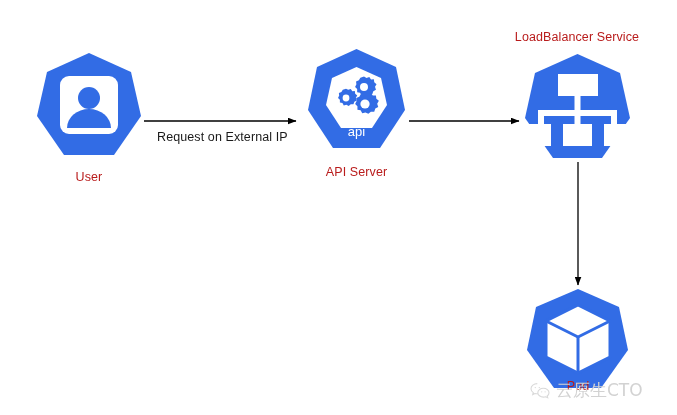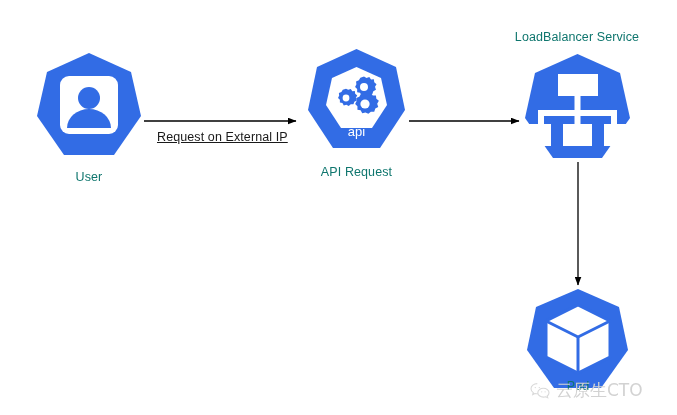--- a/index.html
+++ b/index.html
@@ -16,21 +16,21 @@
     height: 415px;
     background: #ffffff;
     overflow: hidden;
   }
   .node {
     position: absolute;
   }
   .node-label {
     position: absolute;
     font-size: 12.5px;
-    color: #0f766e;
+    color: #b91c1c;
     white-space: nowrap;
     text-align: center;
     letter-spacing: 0.1px;
   }
   .edge-label {
     position: absolute;
     font-size: 12.5px;
     color: #1a1a1a;
     white-space: nowrap;
     letter-spacing: 0.1px;
@@ -96,21 +96,21 @@
           <path d="M0,-11 L2.6,-9.6 L5.6,-10.6 L7.4,-8 L10.4,-8.2 L10.8,-5 L13.2,-3 L11.6,-0.2 L12.6,2.8 L9.8,4.4 L8.8,7.4 L5.6,7.4 L3.2,9.4 L0.4,8 L-2.6,8.8 L-4.2,6 L-7.2,5.4 L-7.2,2.2 L-9.4,0 L-8,-2.8 L-8.4,-5.8 L-5.4,-7 L-3.8,-9.8 Z"></path>
           <circle cx="0" cy="0" r="4" fill="#ffffff"></circle>
         </g>
         <g transform="translate(61,57) scale(1.05)">
           <path d="M0,-11 L2.6,-9.6 L5.6,-10.6 L7.4,-8 L10.4,-8.2 L10.8,-5 L13.2,-3 L11.6,-0.2 L12.6,2.8 L9.8,4.4 L8.8,7.4 L5.6,7.4 L3.2,9.4 L0.4,8 L-2.6,8.8 L-4.2,6 L-7.2,5.4 L-7.2,2.2 L-9.4,0 L-8,-2.8 L-8.4,-5.8 L-5.4,-7 L-3.8,-9.8 Z"></path>
           <circle cx="0" cy="0" r="4.4" fill="#ffffff"></circle>
         </g>
       </g>
       <text x="52.5" y="89" text-anchor="middle" fill="#ffffff" font-size="13" font-family="Liberation Sans, sans-serif">api</text>
     </svg>
-    <div class="node-label" style="left:-10px; top:118px; width:125px;">API Request</div>
+    <div class="node-label" style="left:-10px; top:118px; width:125px;">API Server</div>
   </div>
 
   <div class="node" style="left:521px; top:52px; width:113px; height:112px;">
     <svg width="113" height="112" viewBox="0 0 113 112" xmlns="http://www.w3.org/2000/svg">
       <polygon points="56.5,2 99,21 109,66 81,106 32,106 4,66 14,21" fill="#326ce5"></polygon>
       <g fill="#ffffff">
         <rect x="37" y="22" width="40" height="22"></rect>
         <rect x="53.5" y="44" width="6" height="14"></rect>
         <rect x="17" y="58" width="79" height="6"></rect>
         <rect x="17" y="58" width="6" height="14"></rect>
@@ -129,21 +129,21 @@
       <polygon points="54,2 95,20 104,63 77,101 30,101 3,63 12,20" fill="#326ce5"></polygon>
       <g stroke="#326ce5" stroke-width="3" stroke-linejoin="round">
         <polygon points="54,18 86,34 86,70 54,86 22,70 22,34" fill="#ffffff"></polygon>
         <polyline points="22,34 54,50 86,34" fill="none"></polyline>
         <line x1="54" y1="50" x2="54" y2="86"></line>
       </g>
     </svg>
     <div class="node-label" style="left:0; top:92px; width:108px;">Pod</div>
   </div>
 
-  <div class="edge-label" style="left:157px; top:130px;text-decoration:underline;">Request on External IP</div>
+  <div class="edge-label" style="left:157px; top:130px;">Request on External IP</div>
 
   <div class="watermark" style="left:530px; top:379px;">
     <svg width="21" height="18" viewBox="0 0 21 18" xmlns="http://www.w3.org/2000/svg">
       <g fill="none" stroke="#d9d9d9" stroke-width="1.1">
         <path d="M7.3 1.6 C3.7 1.6 1 3.9 1 6.7 C1 8.3 1.9 9.7 3.3 10.6 L2.7 12.6 L4.9 11.5 C5.7 11.7 6.5 11.8 7.3 11.8 C7.5 11.8 7.7 11.8 7.9 11.8"></path>
         <circle cx="5.3" cy="5.6" r="0.7" fill="#d9d9d9" stroke="none"></circle>
         <circle cx="9.3" cy="5.6" r="0.7" fill="#d9d9d9" stroke="none"></circle>
         <path d="M13.4 6.3 C16.5 6.3 19 8.3 19 10.7 C19 12 18.3 13.2 17.2 14 L17.7 15.8 L15.7 14.8 C15 15 14.2 15.1 13.4 15.1 C10.3 15.1 7.8 13.1 7.8 10.7 C7.8 8.3 10.3 6.3 13.4 6.3 Z"></path>
         <circle cx="11.7" cy="9.8" r="0.6" fill="#d9d9d9" stroke="none"></circle>
         <circle cx="15.1" cy="9.8" r="0.6" fill="#d9d9d9" stroke="none"></circle>

